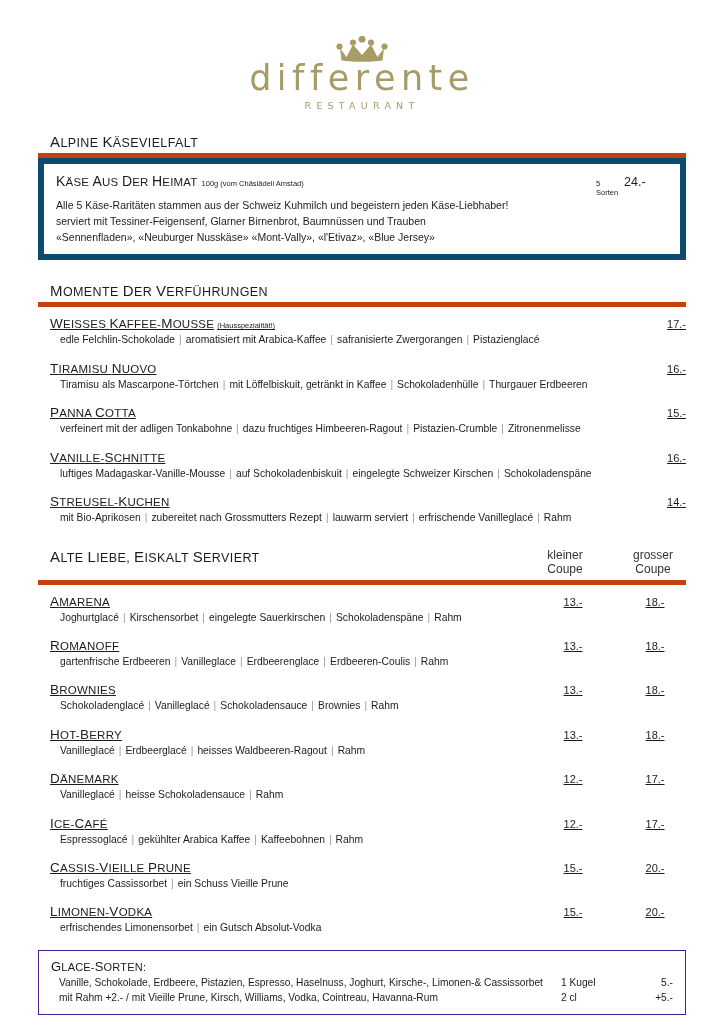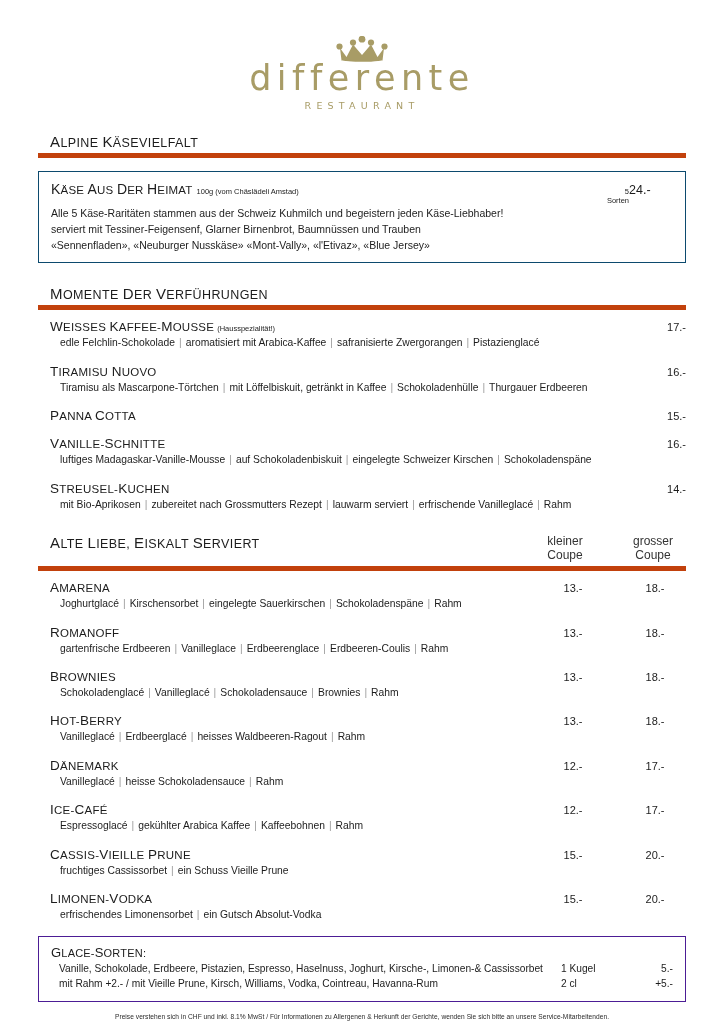--- a/index.html
+++ b/index.html
@@ -64,22 +64,21 @@
     display: flex;
     gap: 26px;
     font-size: 12px;
     color: #333;
     padding-bottom: 1px;
   }
   .coupe-heads span { display: inline-block; width: 62px; text-align: center; }
 
   
   .box {
-    border: 1px solid #0c4a6e;
-    margin-top: 13px;
+    border: 6px solid #0c4a6e;
     padding: 9px 12px 10px 12px;
   }
   .box-head {
     display: flex;
     align-items: baseline;
     justify-content: space-between;
   }
   .box-title {
     font-size: 11.5px;
     letter-spacing: 0.2px;
@@ -91,21 +90,21 @@
     margin-left: 4px;
     letter-spacing: 0;
   }
   .box-right {
     display: flex;
     align-items: baseline;
   }
   .box-qty {
     font-size: 7.5px;
     width: 72px;
-    text-align: right;
+    text-align: left;
     padding-left: 44px;
   }
   .box-price {
     font-size: 12.5px;
     width: 44px;
     text-align: left;
   }
   .box-desc {
     font-size: 10.5px;
     line-height: 1.42;
@@ -116,20 +115,21 @@
   .items { margin-top: 9px; }
   .item {
     position: relative;
     padding: 0 0 0 12px;
     margin-bottom: 13px;
   }
   .item-row {
     display: flex;
     align-items: baseline;
     justify-content: space-between;
+    text-decoration: underline;
   }
   .item-name {
     font-size: 11.5px;
     letter-spacing: 0.25px;
     white-space: nowrap;
   }
   .item-name .cap { font-size: 13.5px; }
   .item-note {
     font-size: 7.5px;
     margin-left: 3px;
@@ -249,20 +249,21 @@
           <div class="item-name"><span><span class="cap">T</span>IRAMISU <span class="cap">N</span>UOVO</span></div>
           <span class="price single">16.-</span>
         </div>
         <div class="item-desc"><span>Tiramisu als Mascarpone-Törtchen</span><span class="sep">|</span><span>mit Löffelbiskuit, getränkt in Kaffee</span><span class="sep">|</span><span>Schokoladenhülle</span><span class="sep">|</span><span>Thurgauer Erdbeeren</span></div>
       </div>
       <div class="item">
         <div class="item-row">
           <div class="item-name"><span><span class="cap">P</span>ANNA <span class="cap">C</span>OTTA</span></div>
           <span class="price single">15.-</span>
         </div>
+        <div class="item-desc"><span>verfeinert mit der adligen Tonkabohne</span><span class="sep">|</span><span>dazu fruchtiges Himbeeren-Ragout</span><span class="sep">|</span><span>Pistazien-Crumble</span><span class="sep">|</span><span>Zitronenmelisse</span></div>
       </div>
       <div class="item">
         <div class="item-row">
           <div class="item-name"><span><span class="cap">V</span>ANILLE-<span class="cap">S</span>CHNITTE</span></div>
           <span class="price single">16.-</span>
         </div>
         <div class="item-desc"><span>luftiges Madagaskar-Vanille-Mousse</span><span class="sep">|</span><span>auf Schokoladenbiskuit</span><span class="sep">|</span><span>eingelegte Schweizer Kirschen</span><span class="sep">|</span><span>Schokoladenspäne</span></div>
       </div>
       <div class="item">
         <div class="item-row">

